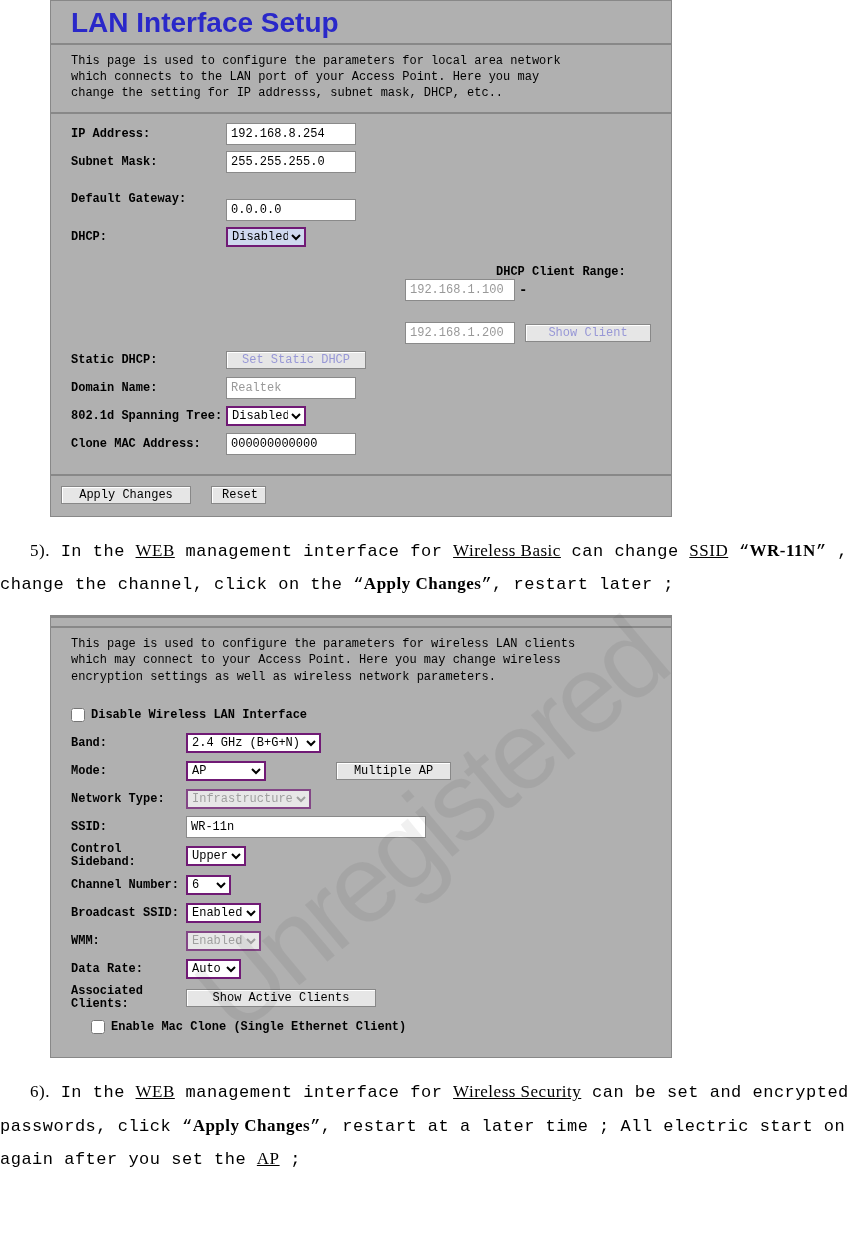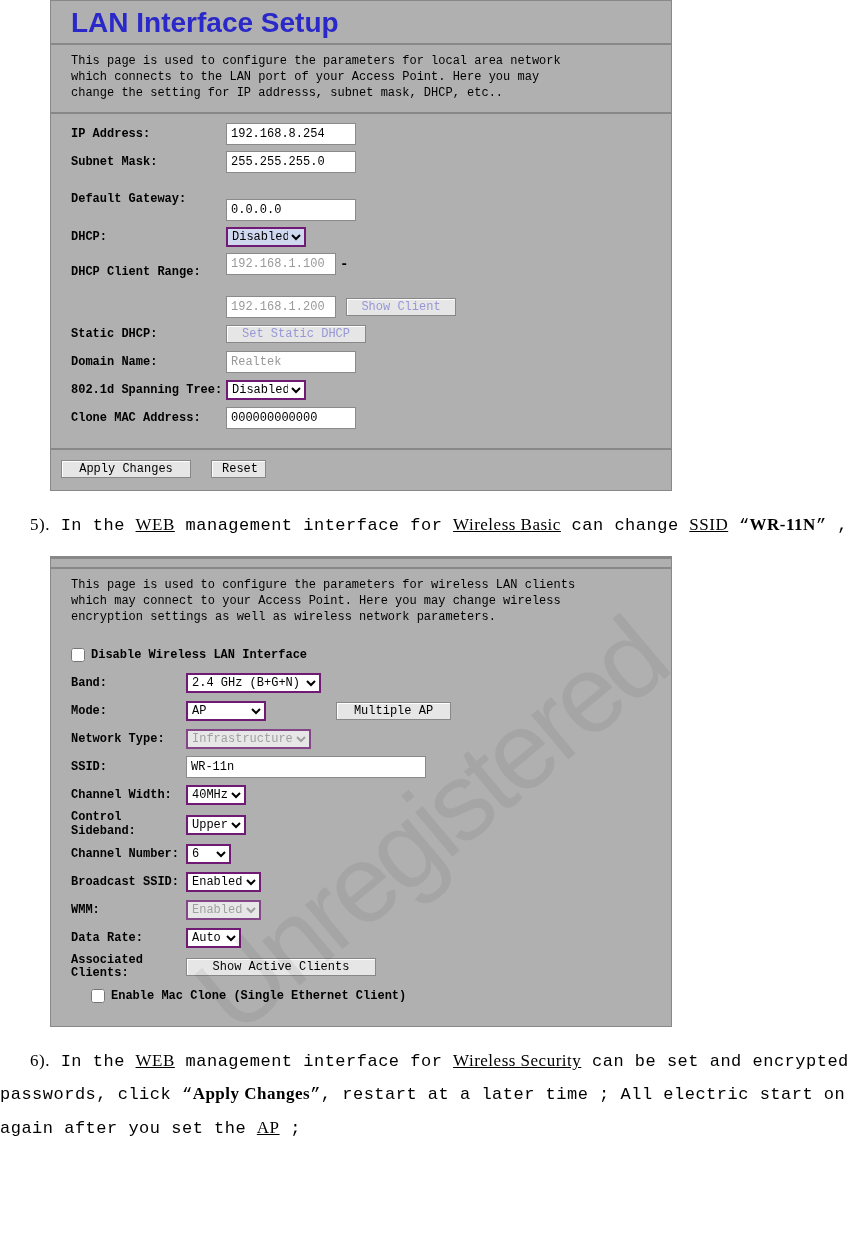--- a/index.html
+++ b/index.html
@@ -50,31 +50,31 @@
       <input type="text" style="width: 120px;" value="255.255.255.0">
     </div>
     <div class="row">
       <span class="lbl">Default Gateway:</span>
       <input type="text" style="width: 120px; margin-top: 21px;" value="0.0.0.0">
     </div>
     <div class="row">
       <span class="lbl">DHCP:</span>
       <select class="sel2" style="width:80px;background:#cfd8ef"><option>Disabled</option></select>
     </div>
-    <div class="row" style="align-items:flex-start;">
+    <div class="row" style="align-items:flex-end;flex-direction:column;">
       <span class="lbl" style="padding-top:12px;">DHCP Client Range:</span>
       <div>
         <div style="display:flex;align-items:center;">
           <input class="dis" type="text" style="width: 100px;" disabled="" value="192.168.1.100">
           <span class="dash">-</span>
         </div>
         <div style="display:flex;align-items:center;margin-top:21px;">
           <input class="dis" type="text" style="width: 100px;" disabled="" value="192.168.1.200">
           <span style="width:10px;"></span>
-          <button class="btn dis" disabled="" style="width:110px">Show Client</button>
+          <button class="btn dis" disabled="" style="width:126px">Show Client</button>
         </div>
       </div>
     </div>
     <div class="row">
       <span class="lbl">Static DHCP:</span>
       <button class="btn dis" disabled="" style="width:140px">Set Static DHCP</button>
     </div>
     <div class="row">
       <span class="lbl">Domain Name:</span>
       <input class="dis" type="text" style="width: 120px;" disabled="" value="Realtek">
@@ -93,20 +93,23 @@
     <button class="btn" style="width:130px">Apply Changes</button>
     <button class="btn" style="width:55px">Reset</button>
   </div>
 </div>
 
 <div class="doc-text">
   <div style="padding:0 10px 0 30px;">
     <span class="num">5).</span>
     <span>In the </span><span class="u">WEB</span><span> management interface for </span><span class="u">Wireless Basic</span><span> can change </span><span class="u">SSID</span><span> “</span><b><span class="num">WR-11N</span></b><span>” ,</span>
   </div>
+  <div style="padding:0 10px 0 0;">
+    <span>change the channel, click on the “</span><b><span class="num">Apply Changes</span></b><span>”, restart later ;</span>
+  </div>
 </div>
 
 <div class="panel" style="width:620px;">
   <hr class="panel-sep">
   <div style="height:8px;"></div>
   <hr class="panel-sep">
   <div class="panel-desc" style="max-width:530px;">This page is used to configure the parameters for wireless LAN clients which may connect to your Access Point. Here you may change wireless encryption settings as well as wireless network parameters.</div>
   <div class="form-area2">
     <div class="row">
       <input class="cb" type="checkbox" style="">
@@ -122,24 +125,20 @@
       <span style="width:70px;"></span>
       <button class="btn" style="width:115px">Multiple AP</button>
     </div>
     <div class="row">
       <span class="lbl2">Network Type:</span>
       <select class="sel2 dis" disabled="" style="width:125px"><option>Infrastructure</option></select>
     </div>
     <div class="row">
       <span class="lbl2">SSID:</span>
       <input type="text" style="width: 230px;" value="WR-11n">
-    </div>
-    <div class="row">
-      <span class="lbl2">Channel Width:</span>
-      <select class="sel2" style="width:60px"><option>40MHz</option></select>
     </div>
     <div class="row">
       <span class="lbl2" style="line-height:1.1">Control Sideband:</span>
       <select class="sel2" style="width:60px"><option>Upper</option></select>
     </div>
     <div class="row">
       <span class="lbl2">Channel Number:</span>
       <select class="sel2" style="width:45px"><option>6</option></select>
     </div>
     <div class="row">

